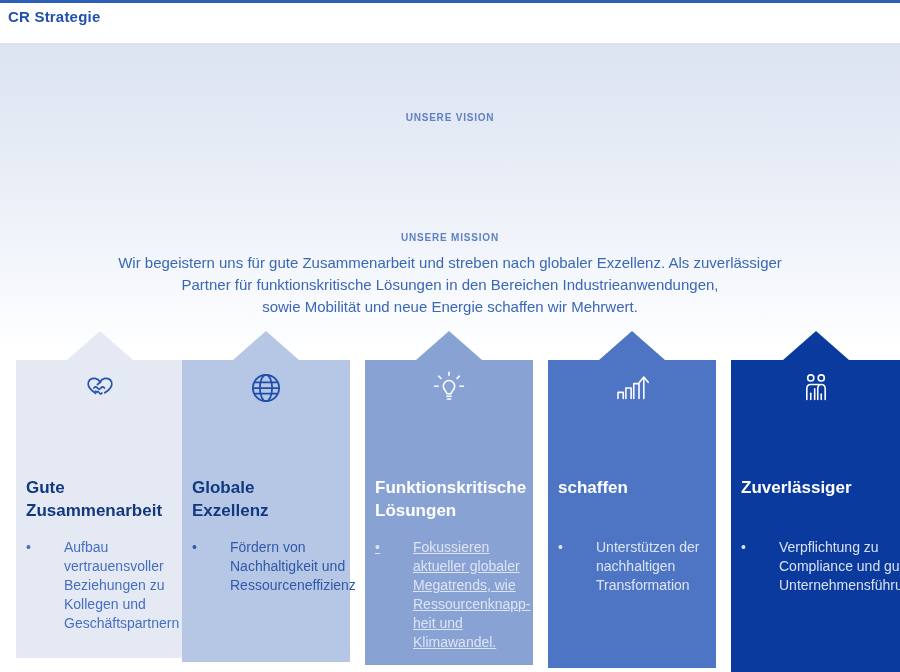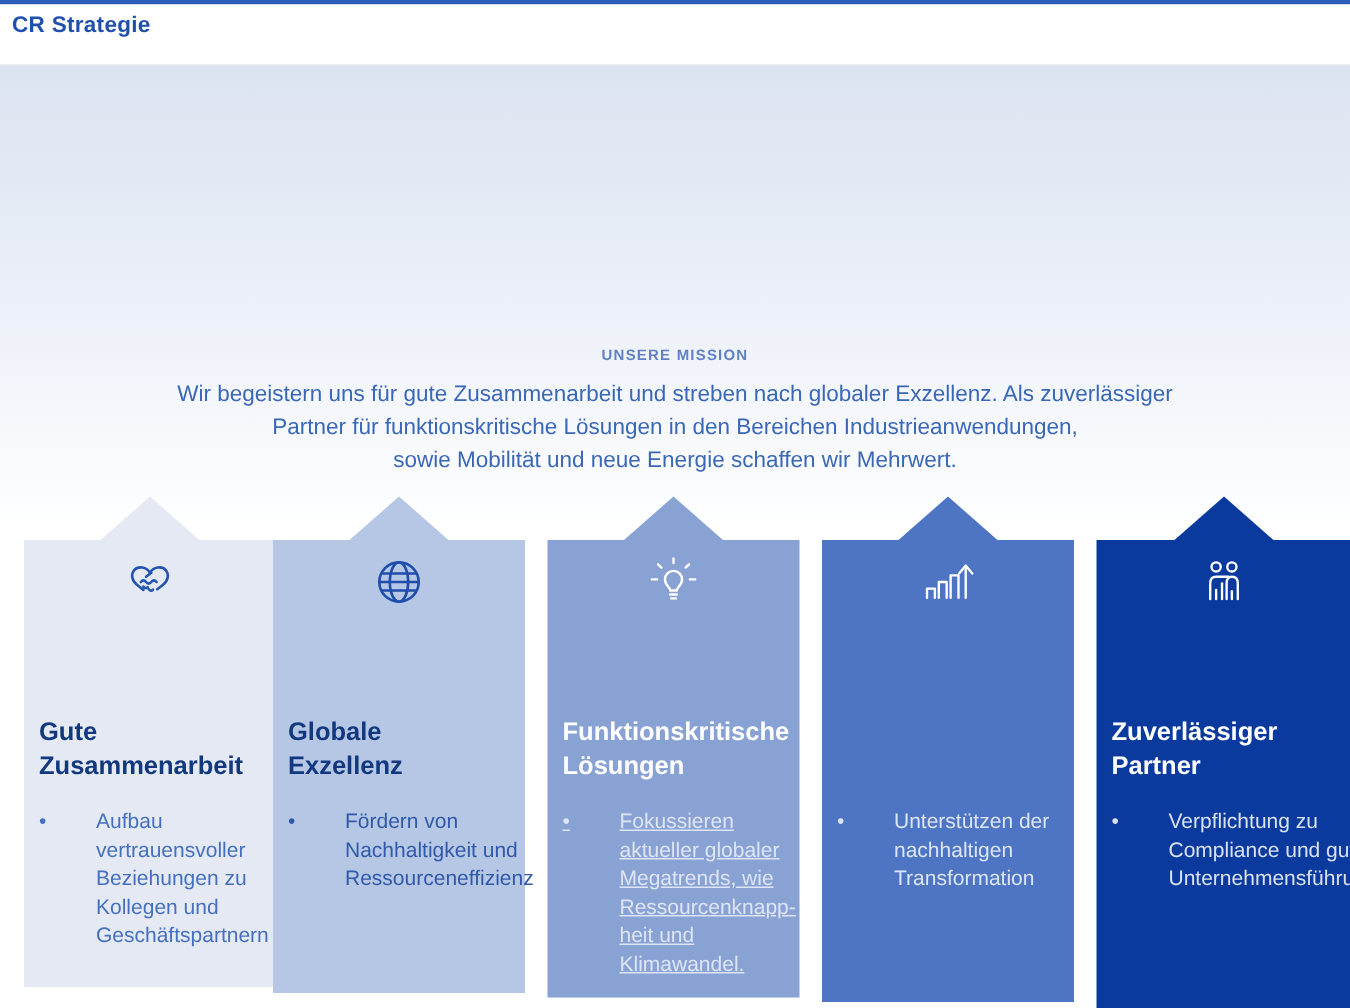--- a/index.html
+++ b/index.html
@@ -94,20 +94,21 @@
 
 <div class="stage">
 
   <div class="top-bar"></div>
 
   <div class="header">
     <div class="header-title">CR Strategie</div>
   </div>
 
   <div class="hero">
+    <div class="eyebrow vision-label">UNSERE VISION</div>
     <div class="eyebrow mission-label">UNSERE MISSION</div>
     <div class="mission-text">
       <div>Wir begeistern uns für gute Zusammenarbeit und streben nach globaler Exzellenz. Als zuverlässiger</div>
       <div>Partner für funktionskritische Lösungen in den Bereichen Industrieanwendungen,</div>
       <div>sowie Mobilität und neue Energie schaffen wir Mehrwert.</div>
     </div>
   </div>
 
   <div class="pillar p1">
     <div class="peak"></div>
@@ -191,20 +192,21 @@
     <div class="icon-wrap">
       <svg width="42" height="42" viewBox="0 0 48 48" fill="none" stroke="currentColor" stroke-width="1.8" stroke-linecap="round" stroke-linejoin="round">
         <path d="M8 36 v-7 h6 v7"></path>
         <path d="M17 36 v-12 h6 v12"></path>
         <path d="M26 36 v-17 h6 v17"></path>
         <line x1="37.5" y1="36" x2="37.5" y2="13"></line>
         <path d="M32.5 17.5 L37.5 11.5 L42.5 17.5"></path>
       </svg>
     </div>
     <div class="ptitle">
+      <div>schaffen</div>
     </div>
     <div class="bullet">
       <div class="bullet-row">
         <span class="dot"></span>
         <span class="btext">Unterstützen der nachhaltigen Transformation</span>
       </div>
     </div>
   </div>
 
   <div class="pillar p5">
@@ -216,21 +218,20 @@
         <circle cx="30" cy="12.5" r="3.5"></circle>
         <path d="M13.5 37 V25 q0 -5 4.5 -5 q3 0 9.5 0"></path>
         <path d="M22.5 37 V25"></path>
         <path d="M18 30 V37"></path>
         <path d="M26 37 V25 q0 -5 4 -5 q4.5 0 4.5 5 v12"></path>
         <path d="M30 31 V37"></path>
       </svg>
     </div>
     <div class="ptitle">
       <div>Zuverlässiger</div>
-      <div>Partner</div>
     </div>
     <div class="bullet">
       <div class="bullet-row">
         <span class="dot"></span>
         <span class="btext">Verpflichtung zu Compliance und guter Unternehmensführung</span>
       </div>
     </div>
   </div>
 
 </div>

